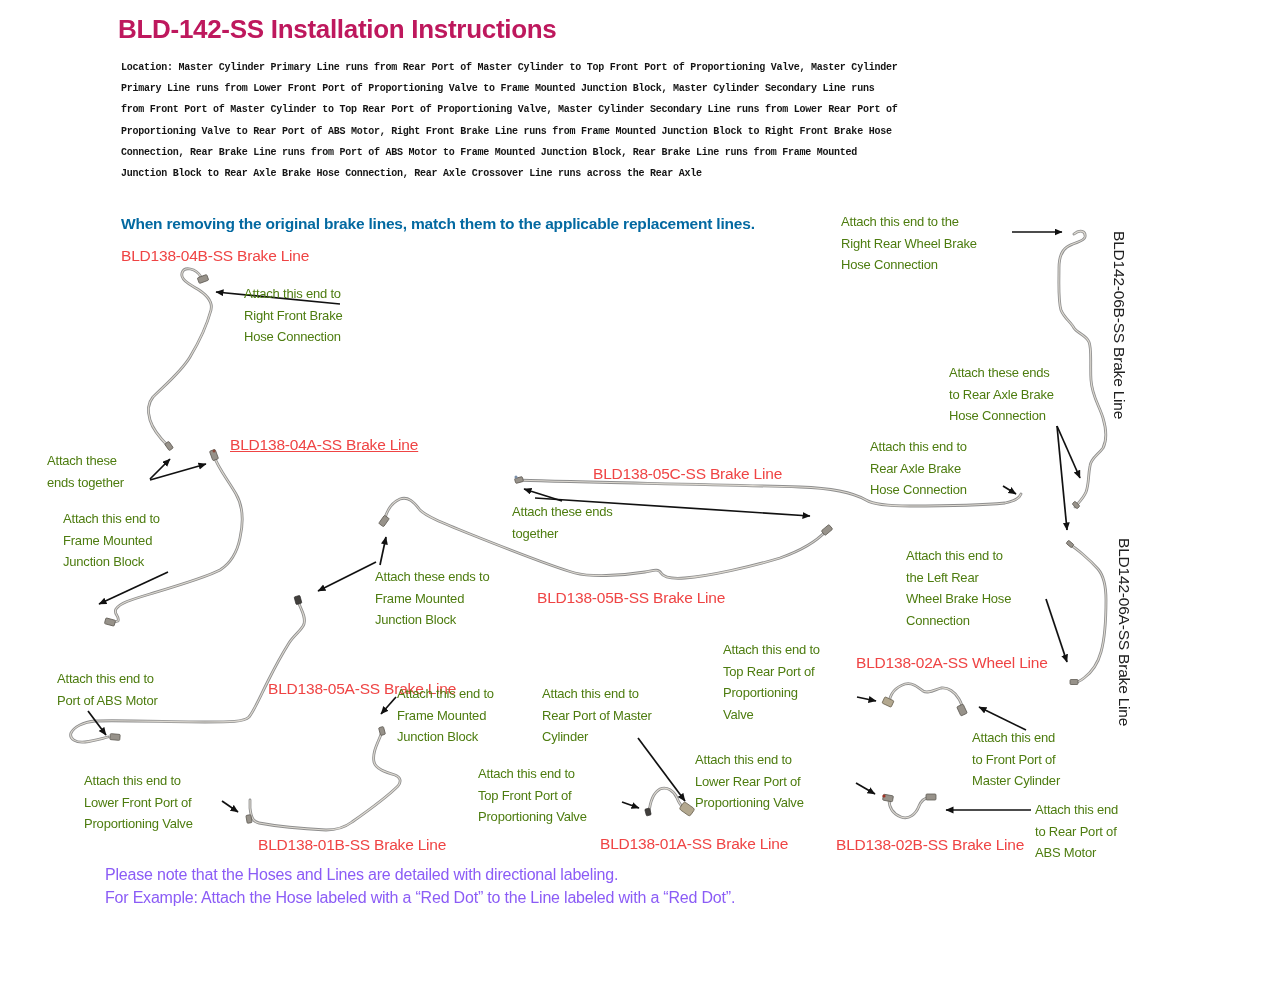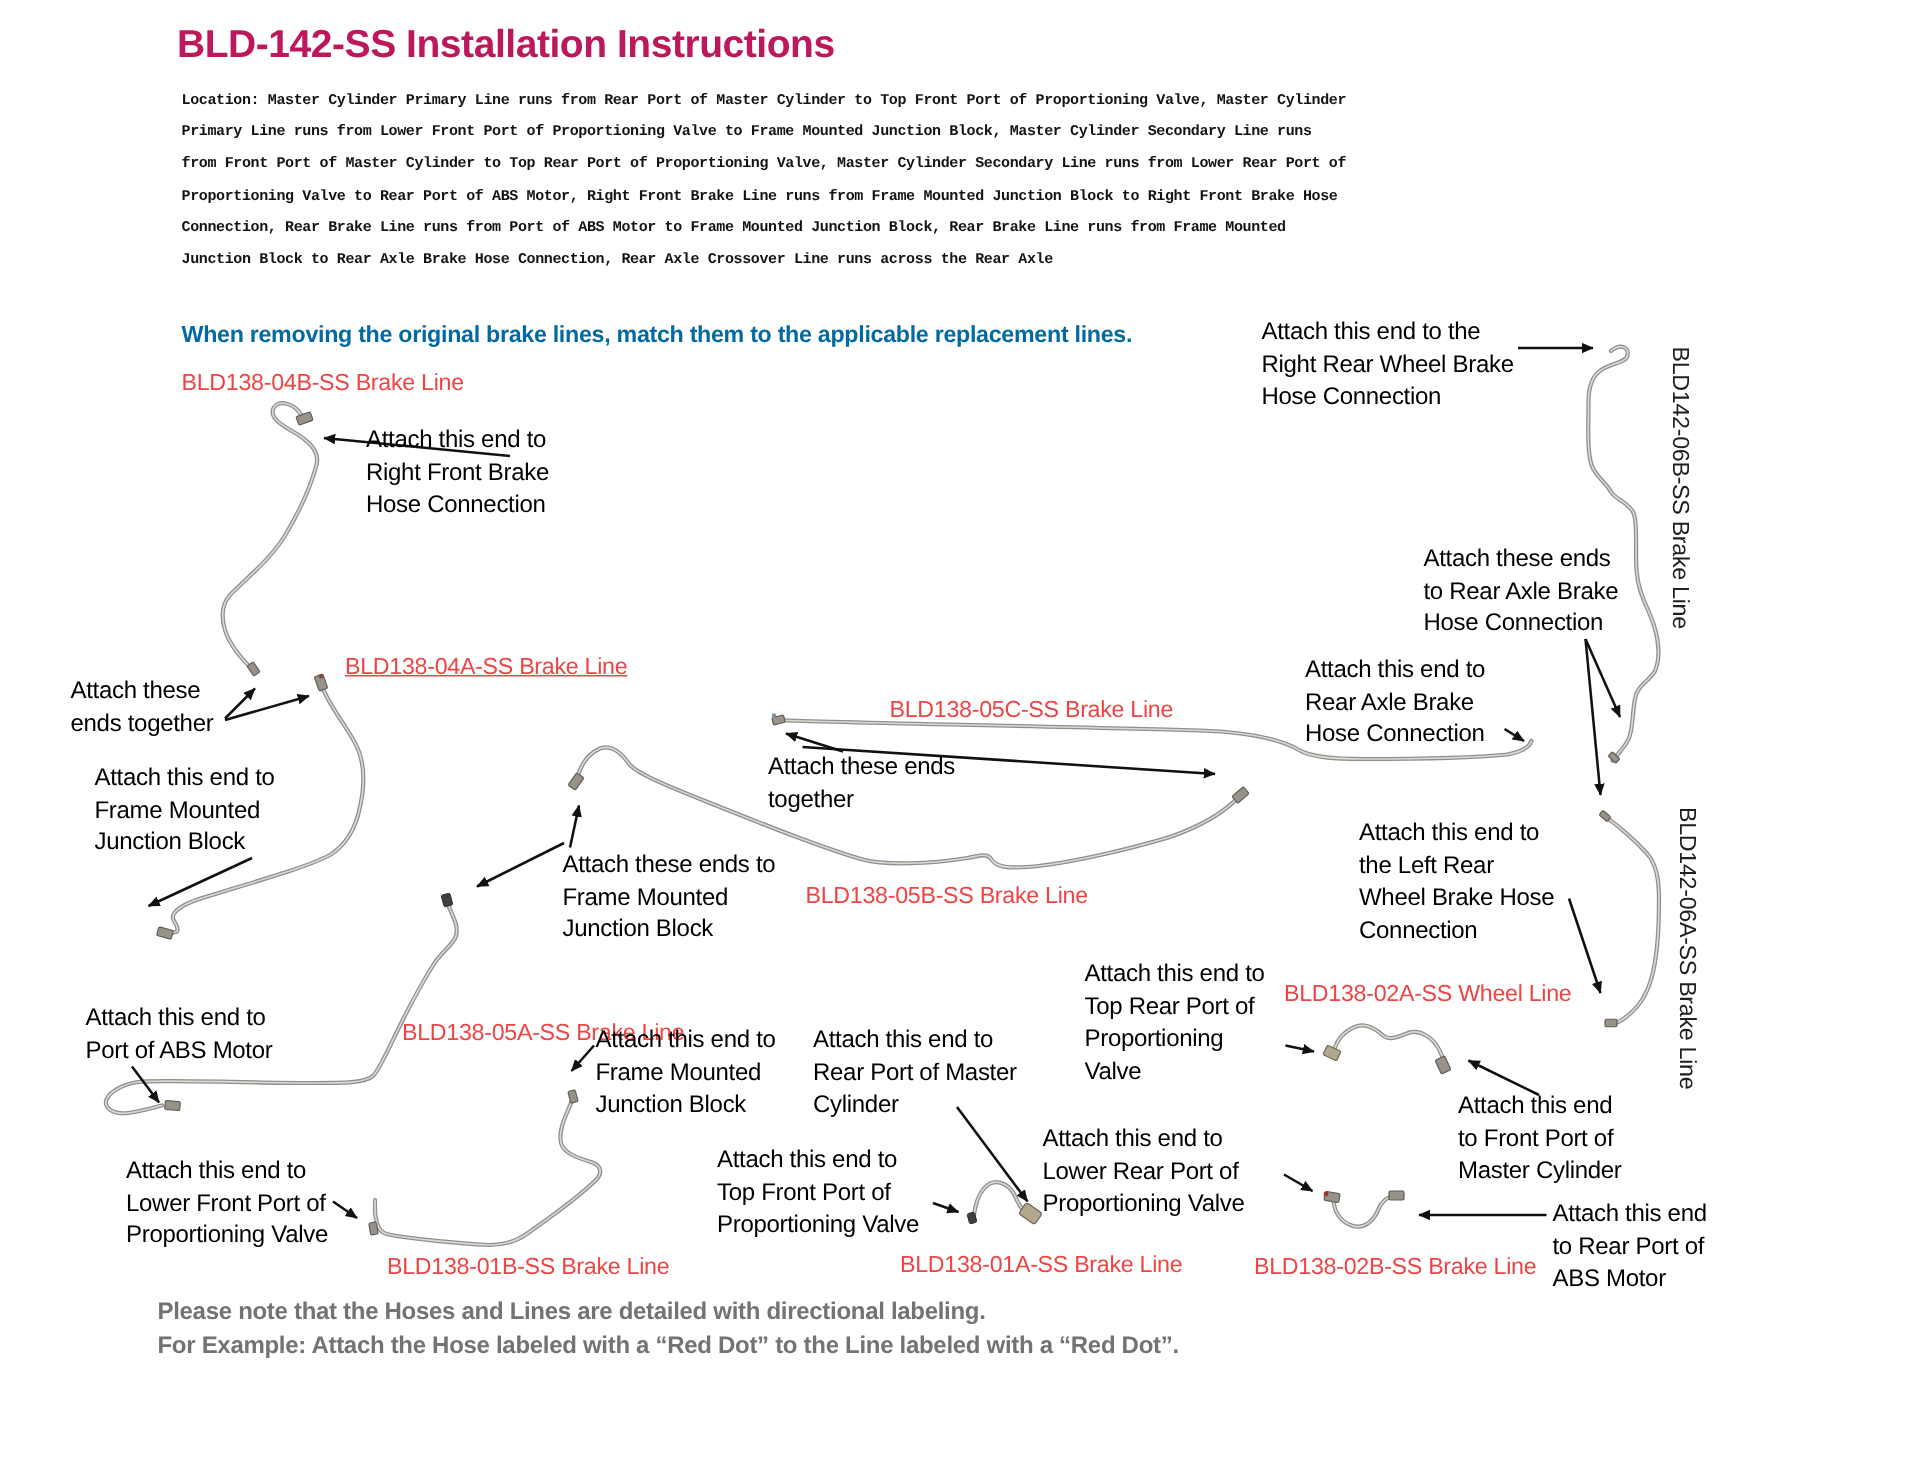--- a/index.html
+++ b/index.html
@@ -2,22 +2,22 @@
 <html><head>
 <meta charset="utf-8">
 <style>
   html,body{margin:0;padding:0;background:#ffffff;}
   .page{position:relative;width:1280px;height:989px;background:#ffffff;overflow:hidden;
         font-family:"Liberation Sans",sans-serif;color:#1a1a1a;}
   .abs{position:absolute;}
   .title{font-size:26px;font-weight:bold;color:#be185d;white-space:pre;letter-spacing:-0.3px;}
   .para{font-size:10px;font-weight:bold;line-height:21.2px;white-space:pre;letter-spacing:-0.25px;color:#141414;font-family:Liberation Mono, monospace;}
   .intro{font-size:15.5px;font-weight:bold;white-space:pre;letter-spacing:-0.2px;color:#0369a1;}
-  .footer{font-size:16px;font-weight:bold;line-height:23px;white-space:pre;letter-spacing:-0.2px;color:#737373;}
-  .lbl{font-size:16px;line-height:21.5px;white-space:pre;color:#000000;letter-spacing:-0.2px;}
+  .footer{font-size:16px;font-weight:normal;line-height:23px;white-space:pre;letter-spacing:-0.2px;color:#8b5cf6;}
+  .lbl{font-size:13px;line-height:21.5px;white-space:pre;color:#4d7c0f;letter-spacing:-0.2px;}
   .name{font-size:15.5px;white-space:pre;color:#ef4444;letter-spacing:-0.2px;}
   .vlbl{font-size:15.5px;white-space:pre;color:#202020;transform:rotate(90deg);transform-origin:0 0;letter-spacing:-0.2px;}
   svg{position:absolute;left:0;top:0;}
   .tube{stroke:#8f8f8f;stroke-width:2.8;fill:none;stroke-linecap:round;stroke-linejoin:round;}
   .hi{stroke:#ddd9d1;stroke-width:1.1;fill:none;stroke-linecap:round;stroke-linejoin:round;}
   .arrow{stroke:#111111;stroke-width:1.7;fill:none;}
   .nut{fill:#97928a;stroke:#615d56;stroke-width:0.8;}
   .nut-dark{fill:#413f3c;stroke:#2a2927;stroke-width:0.6;}
   .nut-brass{fill:#b3a88f;stroke:#6e6654;stroke-width:0.8;}
 </style>

